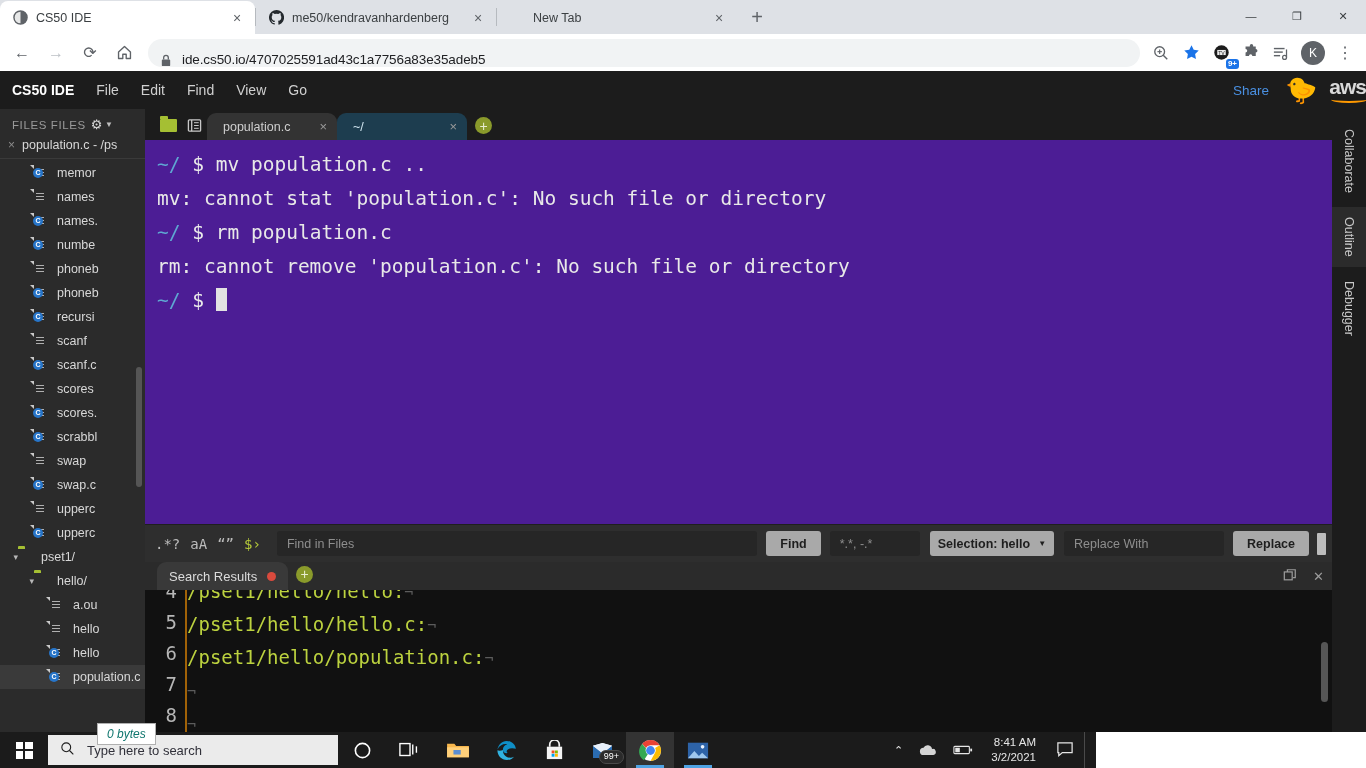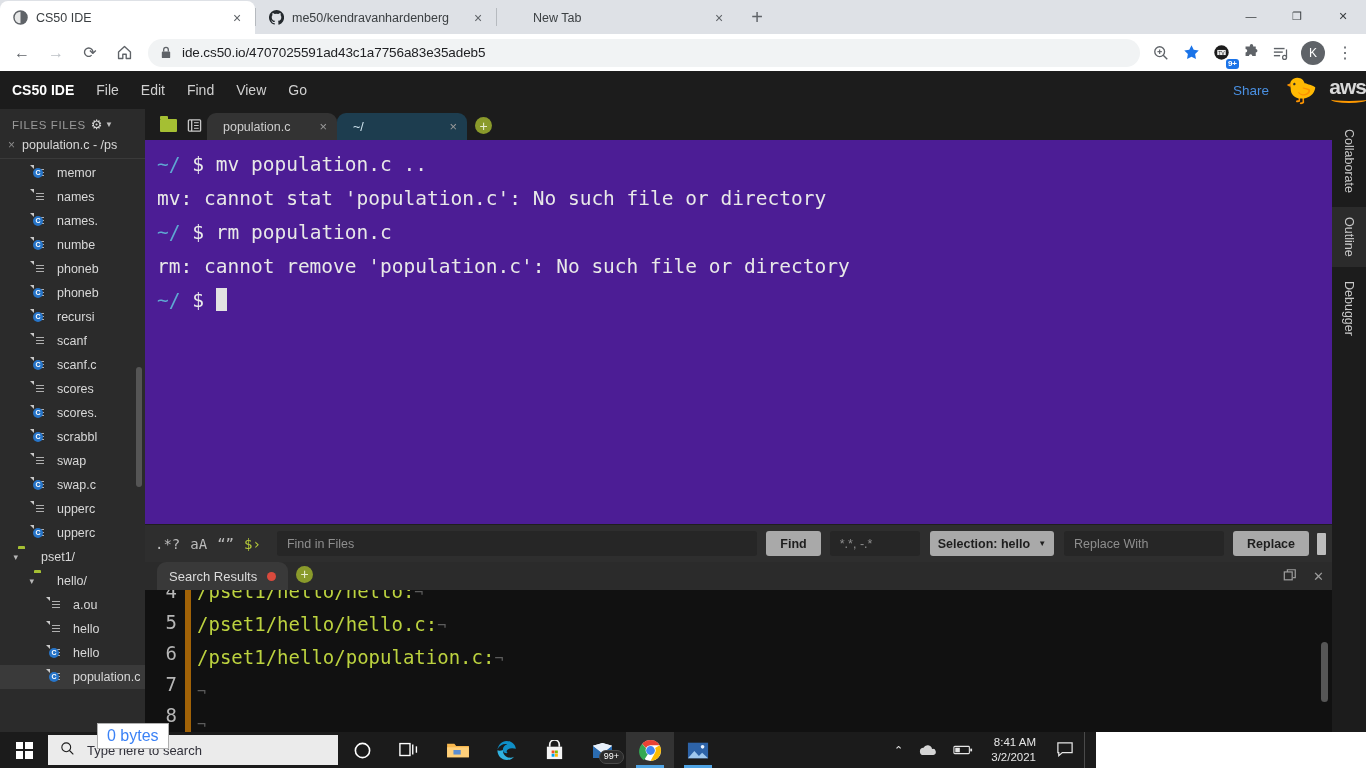--- a/index.html
+++ b/index.html
@@ -55,21 +55,21 @@
     position: absolute; top: 34px; left: 0; width: 1366px; height: 37px;
     background: #ffffff; display: flex; align-items: center; padding: 0 6px;
   }
   .nav-btn {
     width: 32px; height: 32px; display: flex; align-items: center;
     justify-content: center; color: #5f6368; margin-right: 2px;
   }
   .nav-btn.disabled { color: #bdc1c6; }
   .omnibox {
     flex: 1; height: 28px; background: #f1f3f4; border-radius: 14px;
-    display: flex; align-items: center; padding: 0 12px; margin: 12px 6px;
+    display: flex; align-items: flex-end; padding: 0 12px; margin: 12px 6px;
     font-size: 13px; color: #202124; max-width: 1000px;
   }
   .lock-icon { margin-right: 10px; display: flex; }
   .omni-url { color: #202124; font-size: 13.5px; letter-spacing: -0.1px; }
   .toolbar-right { display: flex; align-items: center; margin-left: auto; }
   .tb-icon {
     width: 30px; height: 30px; display: flex; align-items: center;
     justify-content: center; color: #5f6368; position: relative;
   }
   .badge-9 {
@@ -250,22 +250,22 @@
   .sr-content {
     flex: 1; background: #111111; display: flex; overflow: hidden; position: relative;
   }
   .gutter {
     width: 40px; background: #111111; color: #b6b6b6; text-align: right;
     padding-right: 8px; font-family: "DejaVu Sans Mono", monospace;
     font-size: 19px; line-height: 31px; padding-top: 0;
   }
   .sr-lines {
     flex: 1; color: #bcd23f; font-family: "DejaVu Sans Mono", monospace;
-    font-size: 19px; line-height: 31px; padding-left: 6px;
-    border-left: 6px solid #a16207;
+    font-size: 19px; line-height: 31px; 
+    border-left: 2px solid #a16207;
   }
   .eol { color: #5c5c5c; font-size: 15px; }
   .sr-scroll {
     position: absolute; right: 4px; top: 52px; width: 7px; height: 60px;
     background: #565656; border-radius: 4px;
   }
 
   
   .rail {
     width: 34px; flex: 0 0 34px; background: #1c1c1c;
@@ -275,22 +275,22 @@
     writing-mode: vertical-rl; text-orientation: mixed;
     color: #c9c9c9; font-size: 12.5px; padding: 10px 0;
     display: flex; align-items: center; justify-content: center;
     margin-bottom: 4px;
   }
   .rail-tab.sel { background: #2b2b2b; }
 
   
   .tooltip {
     position: absolute; left: 97px; top: 723px; background: #ffffff;
-    border: 1px solid #b0b0b0; color: #3b82f6; font-size: 16px;
-    padding: 3px 9px; z-index: 60;
+    border: 1px solid #b0b0b0; color: #0f766e; font-size: 12px;
+    padding: 3px 9px; z-index: 60; font-style: italic;
   }
 
   
   .taskbar {
     position: absolute; bottom: 0; left: 0; width: 1096px; height: 36px;
     background: #1b1b1b; display: flex; align-items: center;
   }
   .start-btn {
     width: 48px; height: 36px; display: flex; align-items: center;
     justify-content: center;

